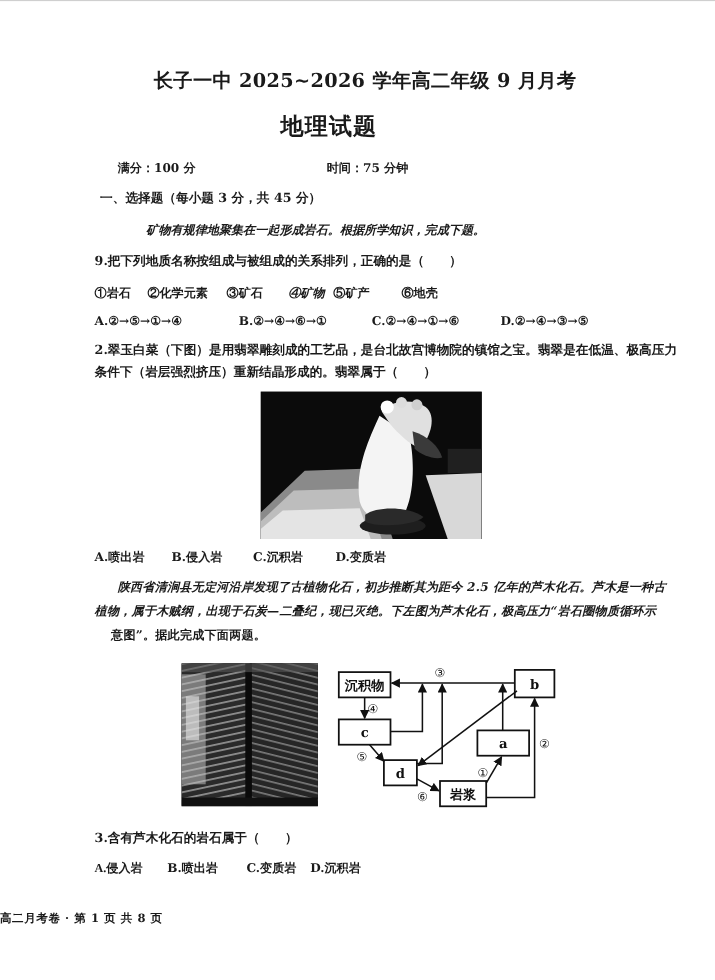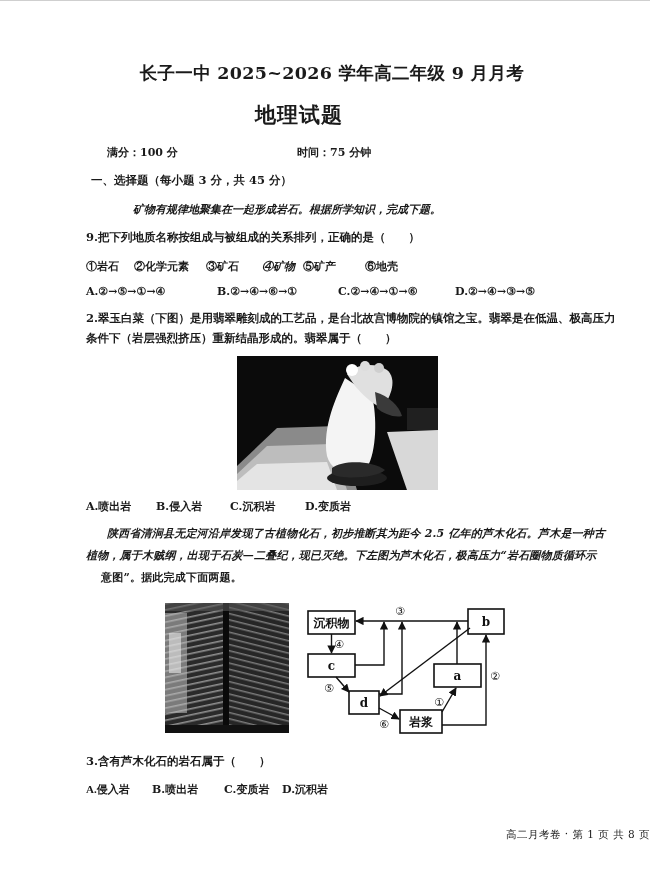--- a/index.html
+++ b/index.html
@@ -8,21 +8,21 @@
     .topline { position: absolute; left: 0; top: 0; width: 650px; height: 1px; background: #cfcfcf; }
     .abs { position: absolute; white-space: nowrap; }
     .title { left: 0; width: 524px; top: 61px; text-align: right; font-size: 17.5px; font-weight: bold; letter-spacing: 0.3px; }
     .subtitle { left: 0; width: 598px; top: 101px; text-align: center; font-size: 21px; font-weight: bold; letter-spacing: 1px; }
     .meta { font-size: 11px; font-weight: bold; top: 145px; }
     .section { font-size: 11.5px; font-weight: bold; top: 173px; left: 91px; }
     .intro { font-size: 11px; font-style: italic; font-weight: bold; left: 107px; margin-left: 26px; }
     .q { font-size: 11.5px; font-weight: bold; left: 86px; }
     .opt { font-size: 11px; font-weight: bold; }
     .para { font-size: 11px; font-style: italic; font-weight: bold; letter-spacing: 0.2px; }
-    .footer { left: 0; width: 650px; text-align: right; top: 828px; font-size: 10.5px; font-weight: normal; letter-spacing: 0.5px; }
+    .footer { left: 0; width: 650px; text-align: left; top: 828px; font-size: 10.5px; font-weight: bold; letter-spacing: 0.5px; }
     .photo { position: absolute; background: #0d0d0d; overflow: hidden; }
     .diagram { position: absolute; left: 296px; top: 600px; width: 220px; height: 140px; }
     .diagram svg { width: 220px; height: 140px; }
     .dbox { fill: #fff; stroke: #111; stroke-width: 1.6; }
     .dline { stroke: #111; stroke-width: 1.4; fill: none; }
     .dtxt { font-family: "DejaVu Serif", serif; font-size: 12px; font-weight: bold; fill: #111; }
     .dnum { font-family: "DejaVu Sans", sans-serif; font-size: 11px; fill: #111; }
   </style>
 </head>
 <body>

